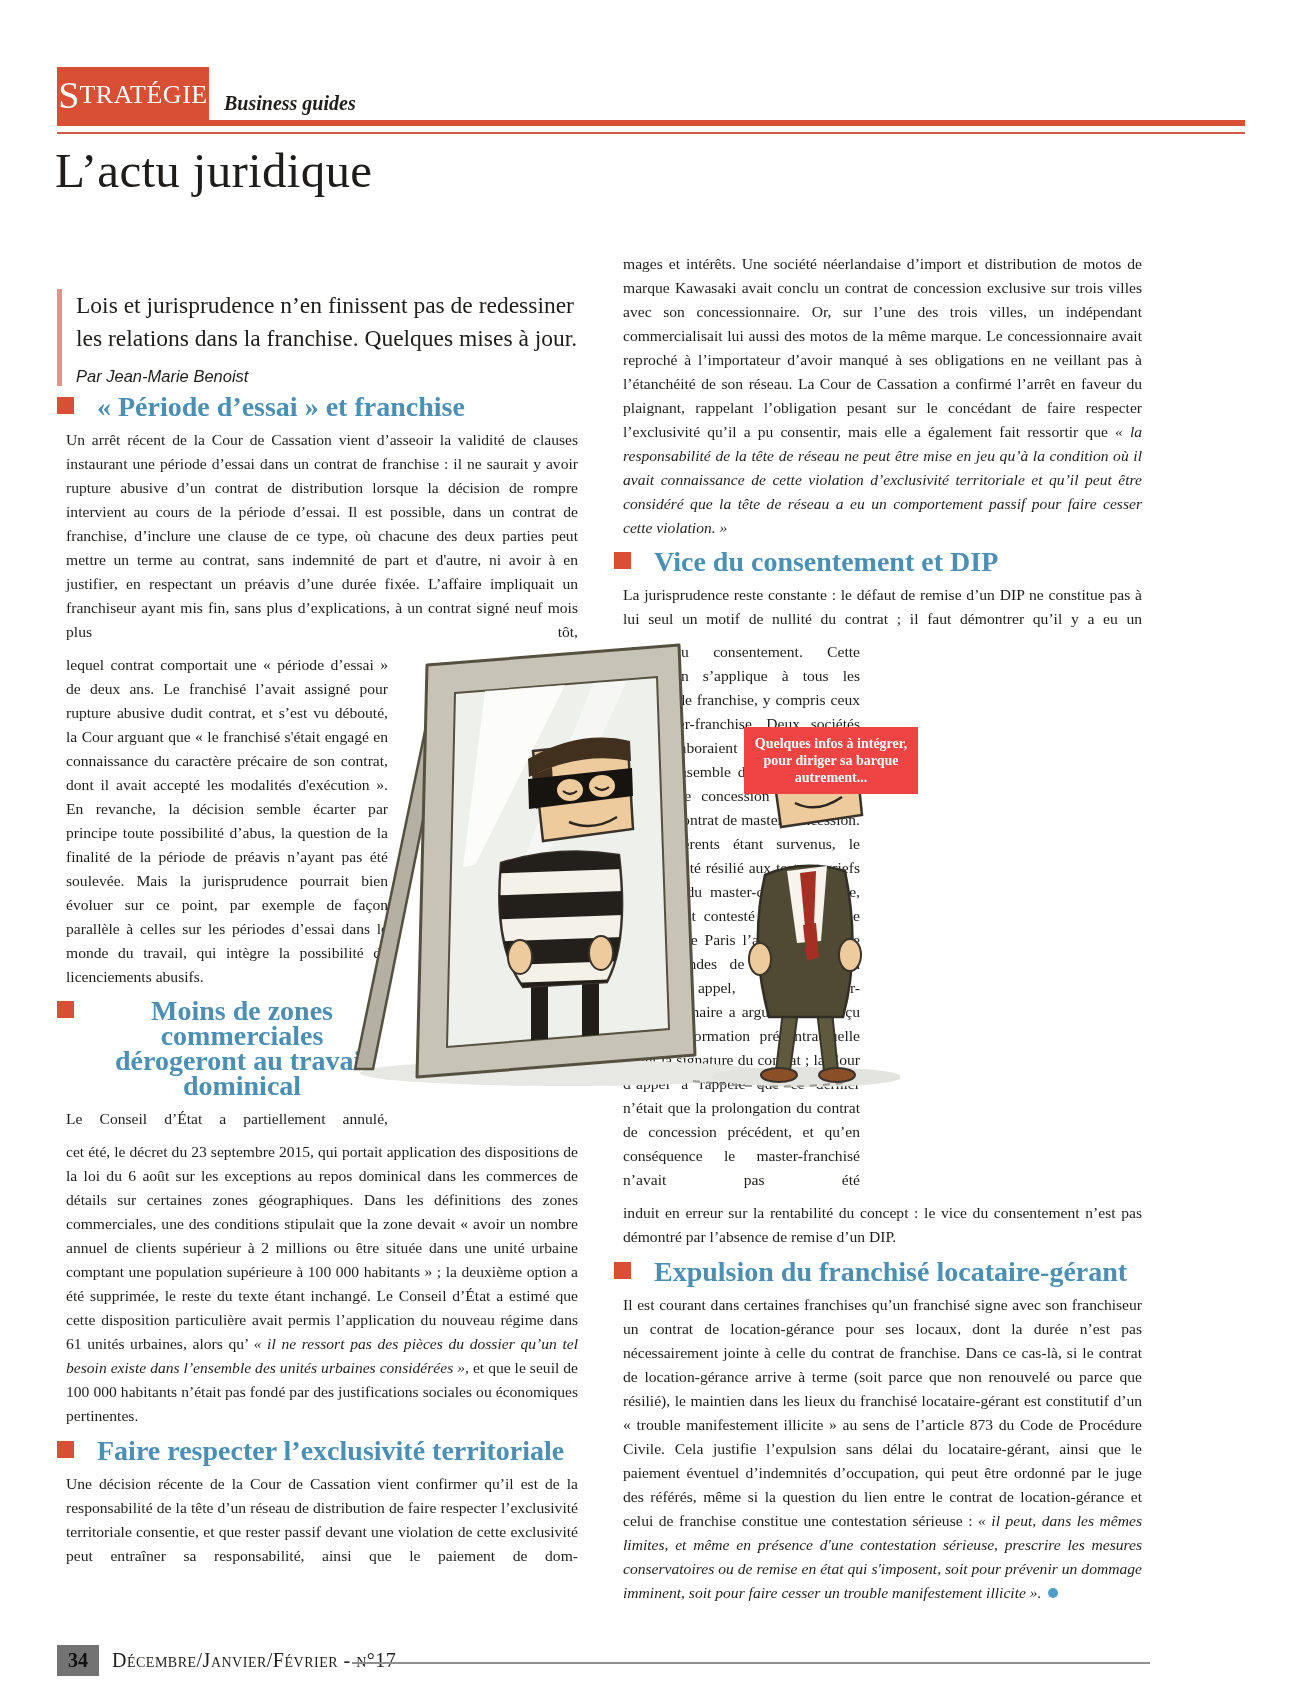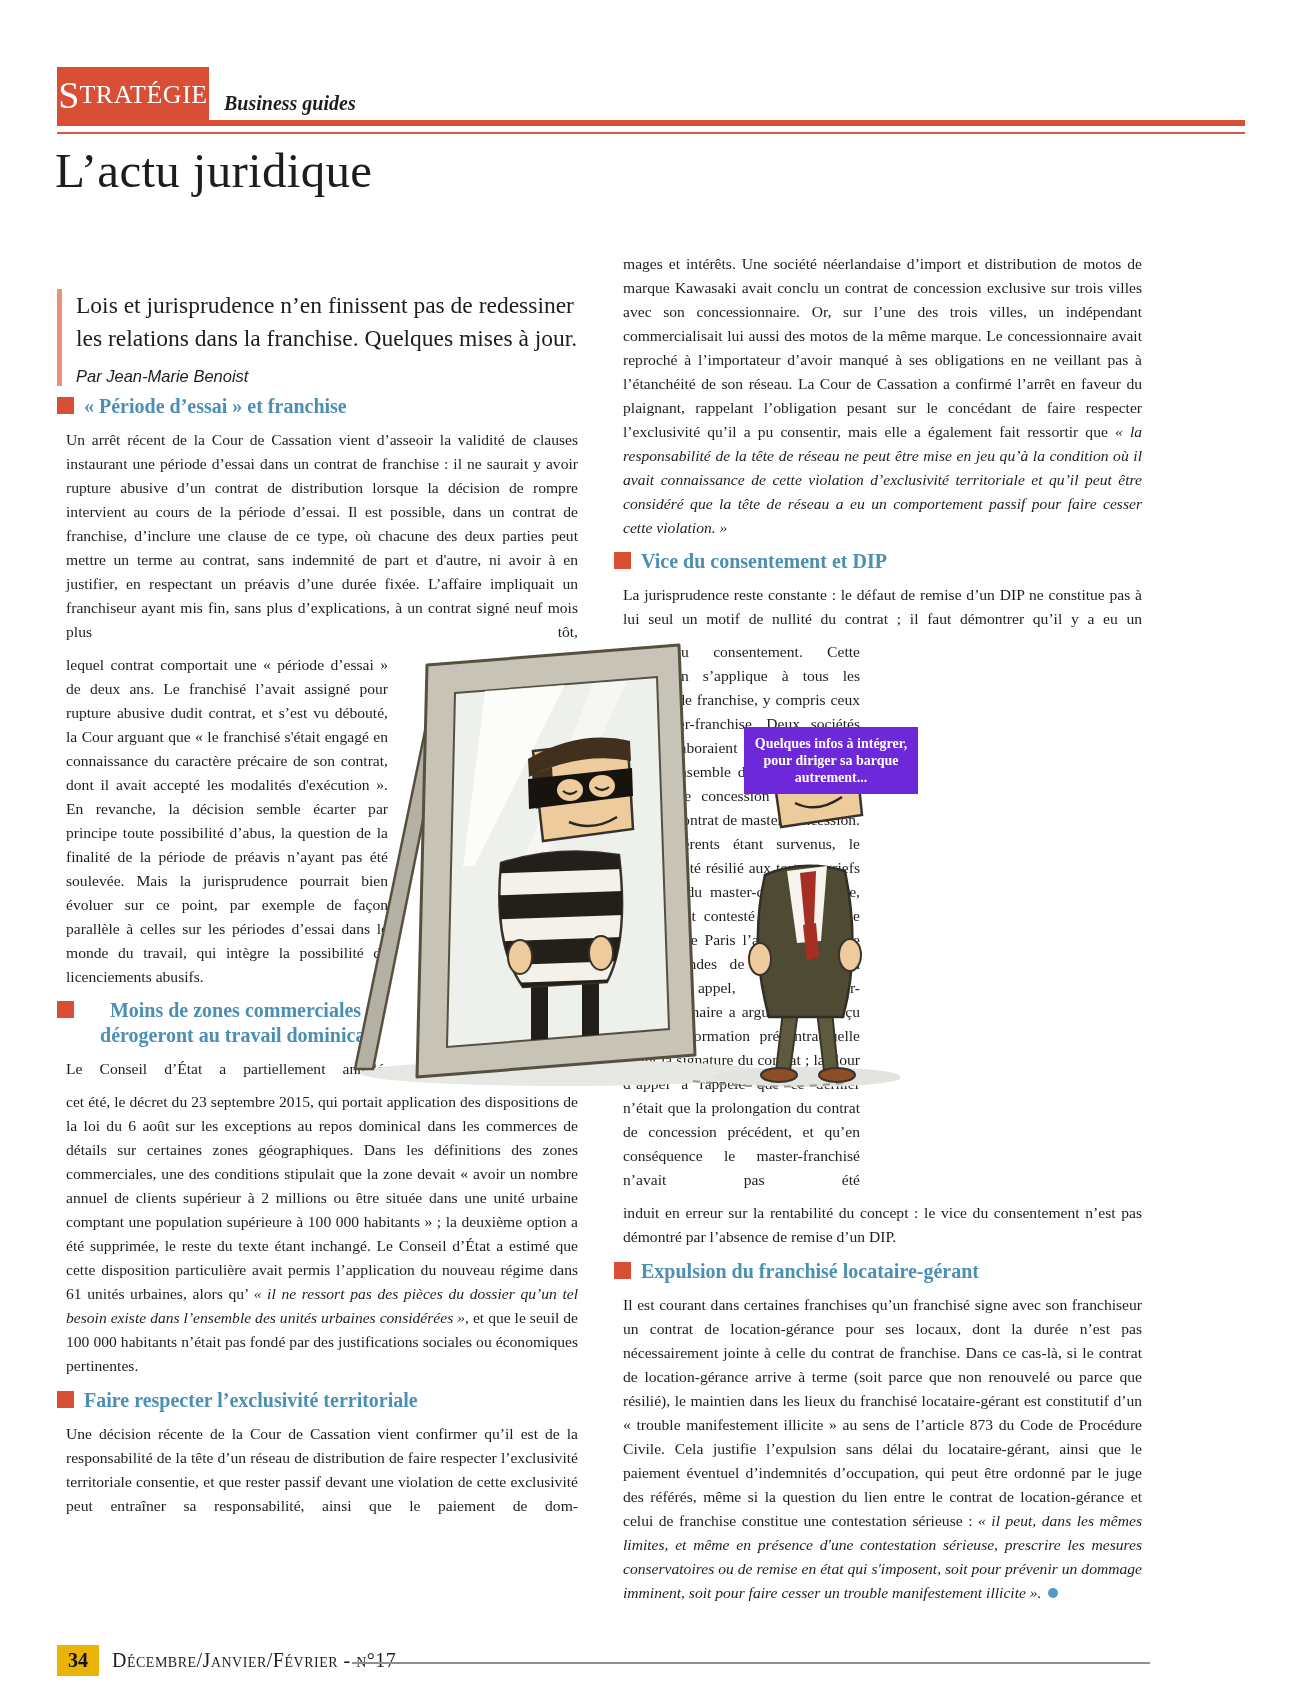--- a/index.html
+++ b/index.html
@@ -30,42 +30,42 @@
   .col-left  { left:57px;  top:394px; width:530px; }
   .col-right { left:614px; top:243px; width:537px; }
   p.body { margin:9px; font-size:15.6px; line-height:24px; }
   .contj { text-align-last: justify; }
   .it { font-style:italic; }
   .narrowL  { width:322px; }
   .narrowR  { width:237px; margin-left:300px; }
   .mb-big   { margin-bottom:34px; }
   .mb-med   { margin-bottom:10px; }
   .sh {
-    display:flex; gap:10px; color:#4b8fb4; font-weight:bold;
-    font-size:20px; line-height:25px; margin:0 0 5px; text-align:left;
+    display:flex; gap:23px; color:#4b8fb4; font-weight:bold;
+    font-size:28px; line-height:25px; margin:0 0 5px; text-align:left;
   }
   .sh .sq { flex:0 0 auto; width:17px; height:17px; margin-top:3px; background:#d84f36; }
   .sh.mt { margin-top:10px; }
   .sh.narrow-h { width:330px;text-align:center; }
   .enddot {
     display:inline-block; width:10px; height:10px; border-radius:50%;
     background:#4f9dc6; margin-left:6px; vertical-align:baseline;
   }
 
   
   .illo { position:absolute; left:335px; top:625px; width:565px; height:478px; }
   .caption-chip {
     position:absolute; left:744px; top:727px; width:174px;
-    background:#6d28d9; color:#ffffff; font-weight:bold; font-size:14px; line-height:17px;
+    background:#ef4444; color:#ffffff; font-weight:bold; font-size:14px; line-height:17px;
     text-align:center; padding:8px 5px; box-sizing:border-box;
   }
 
   
   .pagenum {
-    position:absolute; left:57px; top:1645px; width:42px; height:31px; background:#eab308;
+    position:absolute; left:57px; top:1645px; width:42px; height:31px; background:#737373;
     display:flex; align-items:center; justify-content:center; font-weight:bold; font-size:20px; color:#111;
   }
   .issue { position:absolute; left:112px; top:1649px; font-size:20px; font-variant:small-caps; letter-spacing:.5px; }
   .footer-rule { position:absolute; left:352px; top:1662px; width:798px; height:2px; background:#8f8f8f; }
 </style>
 </head>
 <body>
 
 <div class="page">
 

